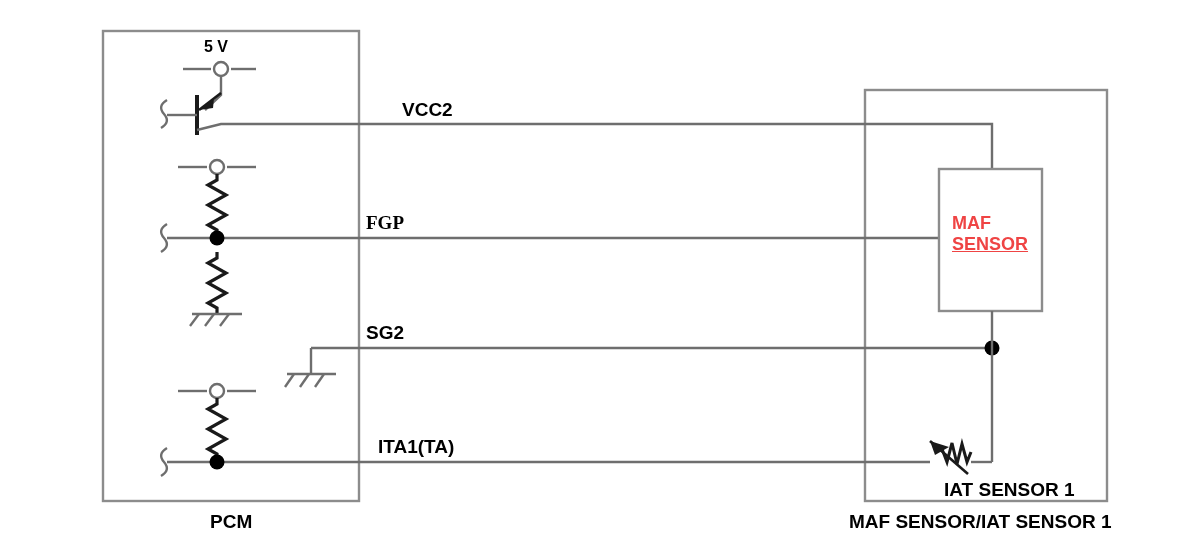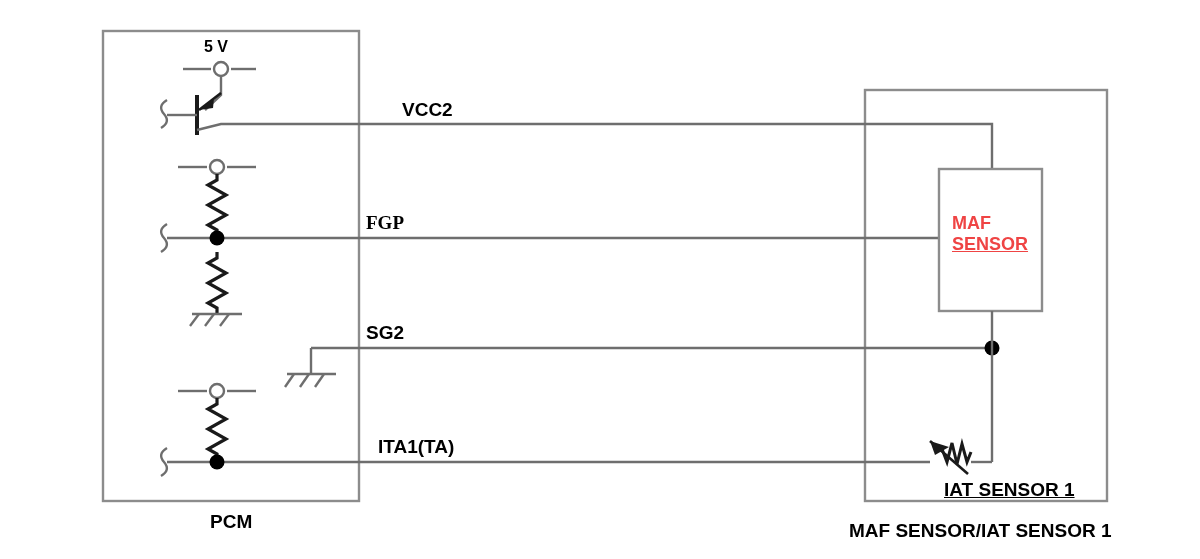--- a/index.html
+++ b/index.html
@@ -110,18 +110,18 @@
   <div class="lbl volt" style="left:204px;top:38px;">5 V</div>
 
   <div class="lbl sig" style="left:366px;top:99px;margin-left:36px;">VCC2</div>
   <div class="lbl sig" style="left:366px;top:212px;font-family:Liberation Serif, serif;">FGP</div>
   <div class="lbl sig" style="left:366px;top:322px;">SG2</div>
   <div class="lbl sig" style="left:378px;top:436px;">ITA1(TA)</div>
 
   <div class="boxtxt" style="left:952px;top:212px;">MAF</div>
   <div class="boxtxt" style="left:952px;top:233px;text-decoration:underline;">SENSOR</div>
 
-  <div class="lbl cap" style="left:944px;top:479px;text-decoration:underline;">IAT SENSOR 1</div>
+  <div class="lbl cap" style="left:944px;top:479px;">IAT SENSOR 1</div>
 
   <div class="lbl cap" style="left:210px;top:511px;">PCM</div>
-  <div class="lbl cap" style="left:849px;top:511px;margin-top:9px;">MAF SENSOR/IAT SENSOR 1</div>
+  <div class="lbl cap" style="left:849px;top:511px;">MAF SENSOR/IAT SENSOR 1</div>
 
 </div>
 
 </body></html>

